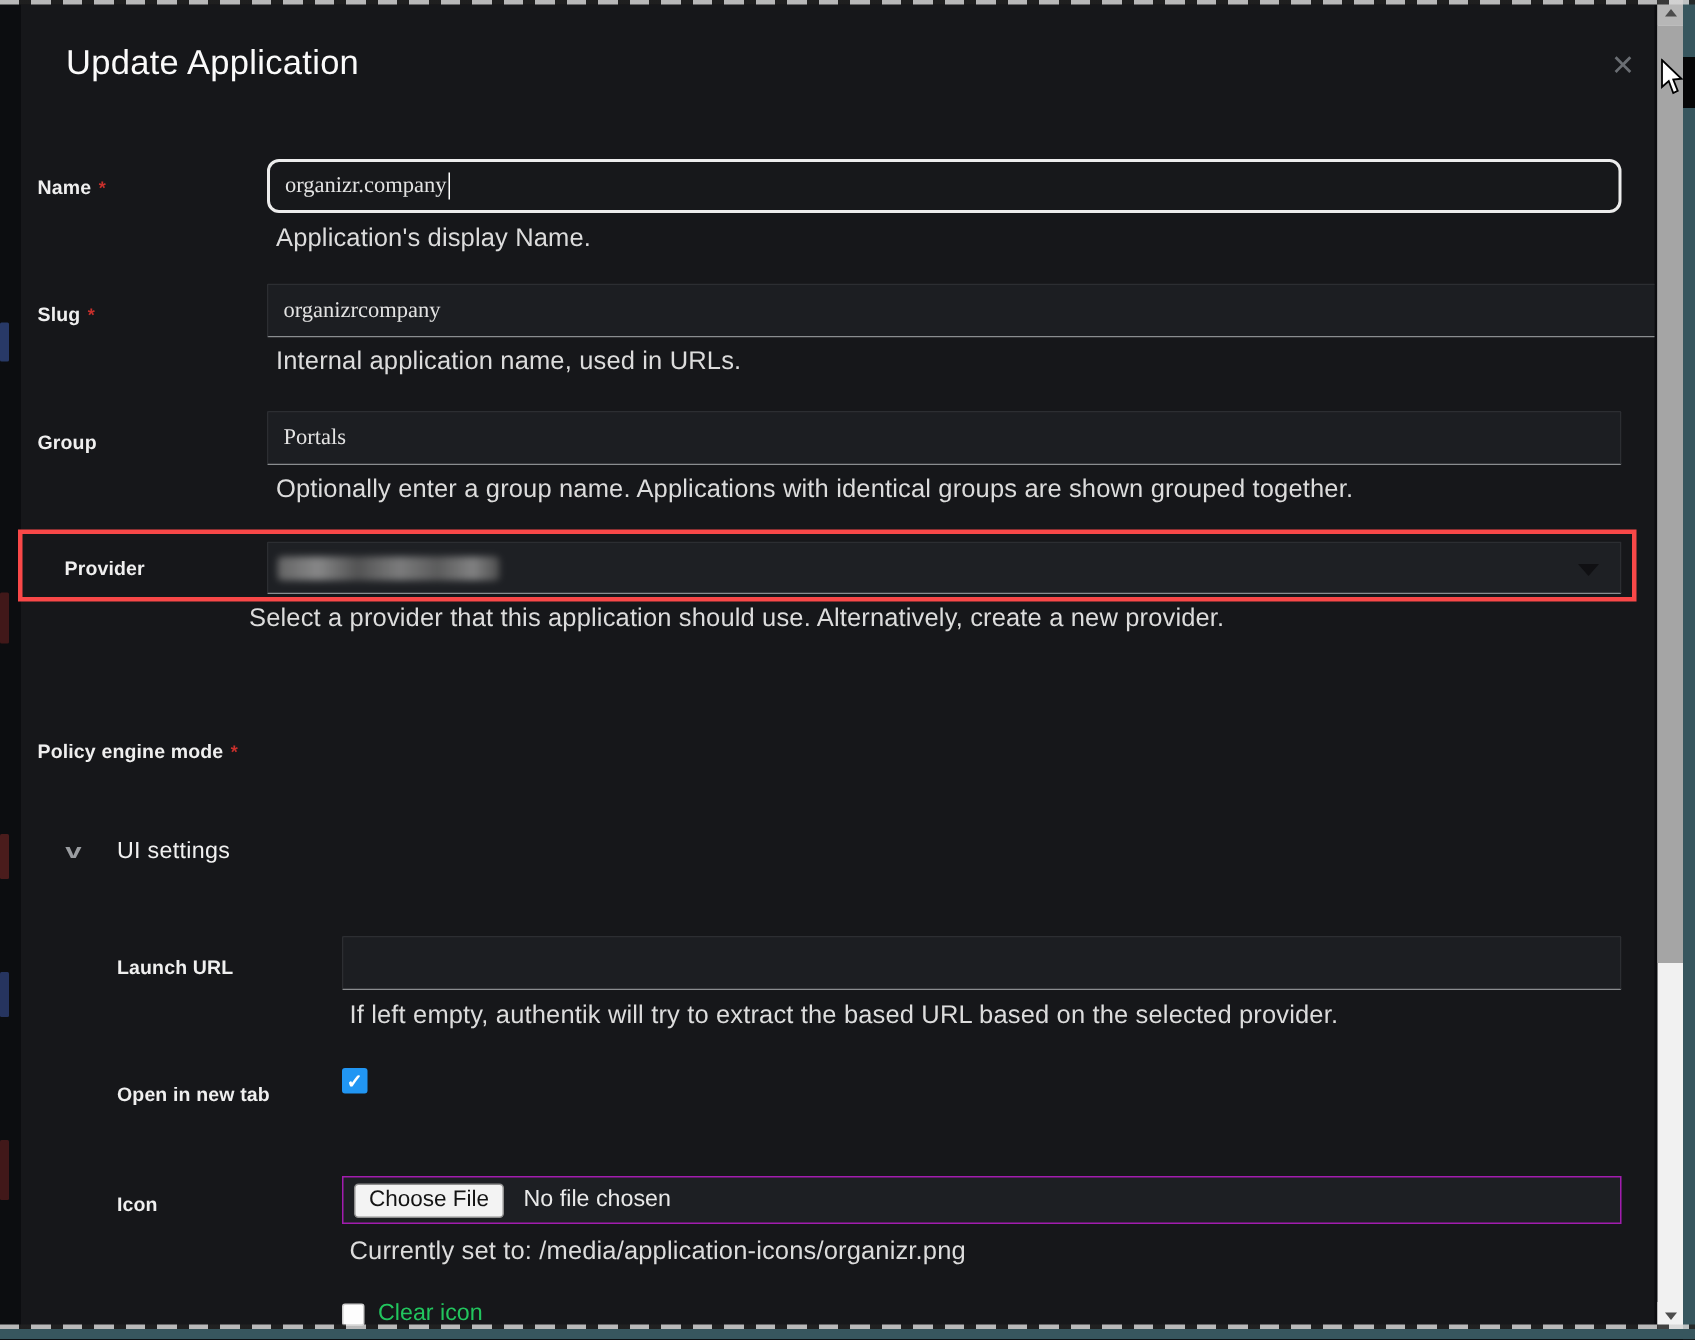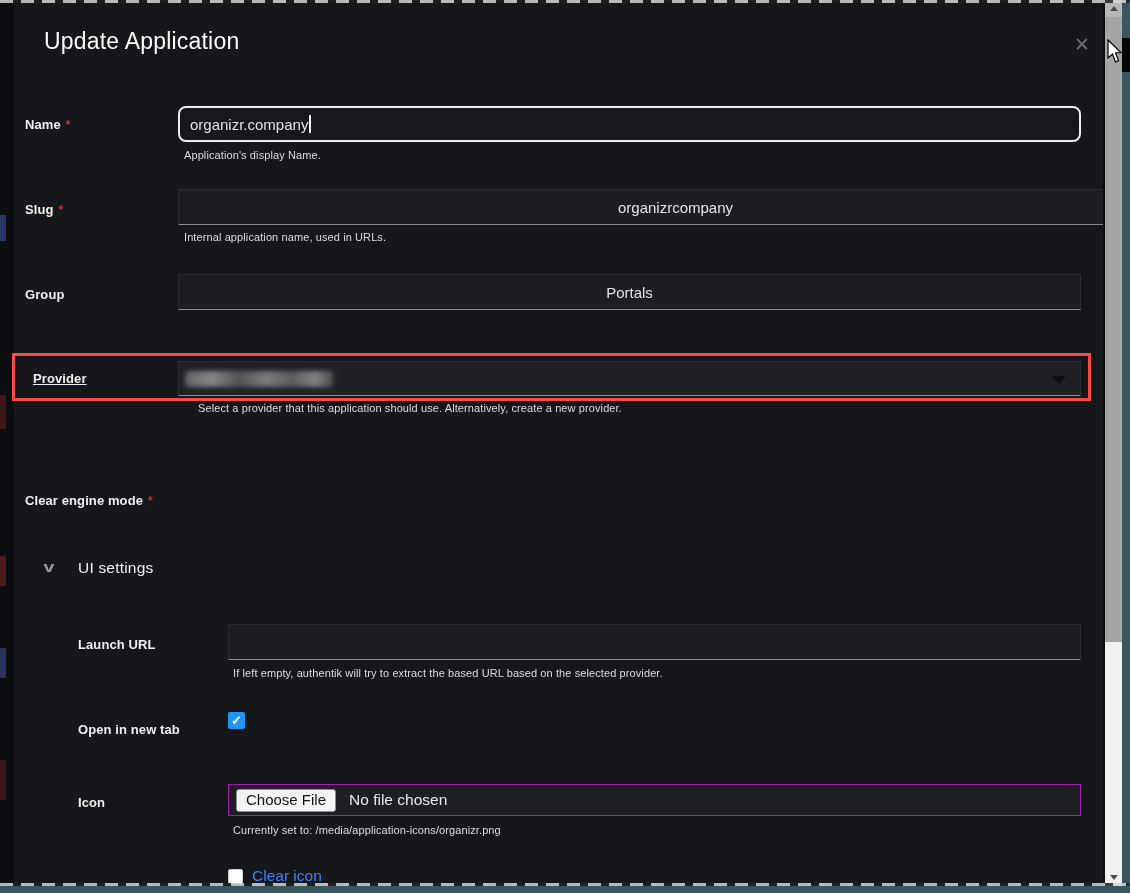--- a/index.html
+++ b/index.html
@@ -29,26 +29,26 @@
     left:1056px; top:30px; width:24px; height:24px;
     color:#6a6e73; font-size:19px; line-height:24px; text-align:center;
     cursor:pointer;
   }
   
   .flabel {
     font-size:13px; font-weight:700; color:#efefef; letter-spacing:.1px;
   }
   .req { color:#c9302c; margin-left:5px; font-size:12px; }
   .help {
-    font-size:11px; color:#dcdcdc; letter-spacing:.1px;
+    font-size:17px; color:#dcdcdc; letter-spacing:.1px;
   }
   .tinput {
     background:#1c1e22; border:1px solid #2c2e32; border-bottom:1px solid #8a8d90;
     color:#e3e3e3; font-size:15px; padding:0 10px;
-    font-family:Liberation Sans, sans-serif; outline:none; border-radius:1px;text-align:center;
+    font-family:Liberation Serif, serif; outline:none; border-radius:1px;
   }
   .tinput.focused {
     background:#17181b; border:2px solid #ececec; border-radius:8px;
   }
   .selectbox {
     background:#1e2024; border:1px solid #2c2e32; border-bottom:1px solid #8a8d90;
     color:#e8e8e8; font-size:15px; display:flex; align-items:center;
     padding:0 34px 0 10px; border-radius:1px; cursor:pointer; position:relative;
   }
   .caret {
@@ -131,30 +131,31 @@
     <div class="abs help" style="left:170px; top:146px;">Application's display Name.</div>
 
     <div class="abs flabel" style="left:11px; top:199px;text-align:right;">
       <span>Slug</span><span class="req">*</span>
     </div>
     <input class="abs tinput" style="left: 164px; top: 186px; width: 995px; height: 36px;" readonly="" value="organizrcompany">
     <div class="abs help" style="left:170px; top:228px;">Internal application name, used in URLs.</div>
 
     <div class="abs flabel" style="left:11px; top:284px;">Group</div>
     <input class="abs tinput" style="left: 164px; top: 271px; width: 903px; height: 36px;" readonly="" value="Portals">
-
-    <div class="abs flabel" style="left:19px; top:368px;text-decoration:underline;">Provider</div>
+    <div class="abs help" style="left:170px; top:313px;">Optionally enter a group name. Applications with identical groups are shown grouped together.</div>
+
+    <div class="abs flabel" style="left:29px; top:368px;">Provider</div>
     <div class="abs selectbox" style="left:164px; top:358px; width:903px; height:35px;">
       <span class="redact"></span>
       <span class="caret"></span>
     </div>
-    <div class="abs help" style="left:184px; top:399px;">Select a provider that this application should use. Alternatively, create a new provider.</div>
+    <div class="abs help" style="left:152px; top:399px;">Select a provider that this application should use. Alternatively, create a new provider.</div>
 
     <div class="abs flabel" style="left:11px; top:490px;">
-      <span>Clear engine mode</span><span class="req">*</span>
+      <span>Policy engine mode</span><span class="req">*</span>
     </div>
 
     <div class="abs chevron" style="left:31px; top:556px;">v</div>
     <div class="abs section-title" style="left:64px; top:556px;">UI settings</div>
 
     <div class="abs flabel" style="left:64px; top:634px;">Launch URL</div>
     <input class="abs tinput" style="left: 214px; top: 621px; width: 853px; height: 36px;" readonly="" value="">
     <div class="abs help" style="left:219px; top:664px;">If left empty, authentik will try to extract the based URL based on the selected provider.</div>
 
     <div class="abs flabel" style="left:64px; top:719px;">Open in new tab</div>
@@ -163,21 +164,21 @@
     </div>
 
     <div class="abs flabel" style="left:64px; top:792px;">Icon</div>
     <div class="abs filerow" style="left:214px; top:781px; width:853px; height:32px;">
       <button class="filebtn">Choose File</button>
       <span class="filestatus">No file chosen</span>
     </div>
     <div class="abs help" style="left:219px; top:821px;">Currently set to: /media/application-icons/organizr.png</div>
 
     <div class="abs checkbox unchecked" style="left:214px; top:866px; width:15px; height:15px;"></div>
-    <div class="abs" style="left:238px; top:864px; font-size:15.5px; color:#3b82f6;">Clear icon</div>
+    <div class="abs" style="left:238px; top:864px; font-size:15.5px; color:#22c55e;">Clear icon</div>
   </div>
 
   <div class="abs highlight-box" style="border-color: rgb(249, 72, 72);"></div>
 
   <div class="abs speck" style="left:0; top:215px; height:26px; background:#3f5fae;"></div>
   <div class="abs speck" style="left:0; top:395px; height:34px; background:#6e2320;"></div>
   <div class="abs speck" style="left:0; top:556px; height:30px; background:#7e2a26;"></div>
   <div class="abs speck" style="left:0; top:648px; height:30px; background:#3c55a0;"></div>
   <div class="abs speck" style="left:0; top:760px; height:40px; background:#6e2320;"></div>
 

